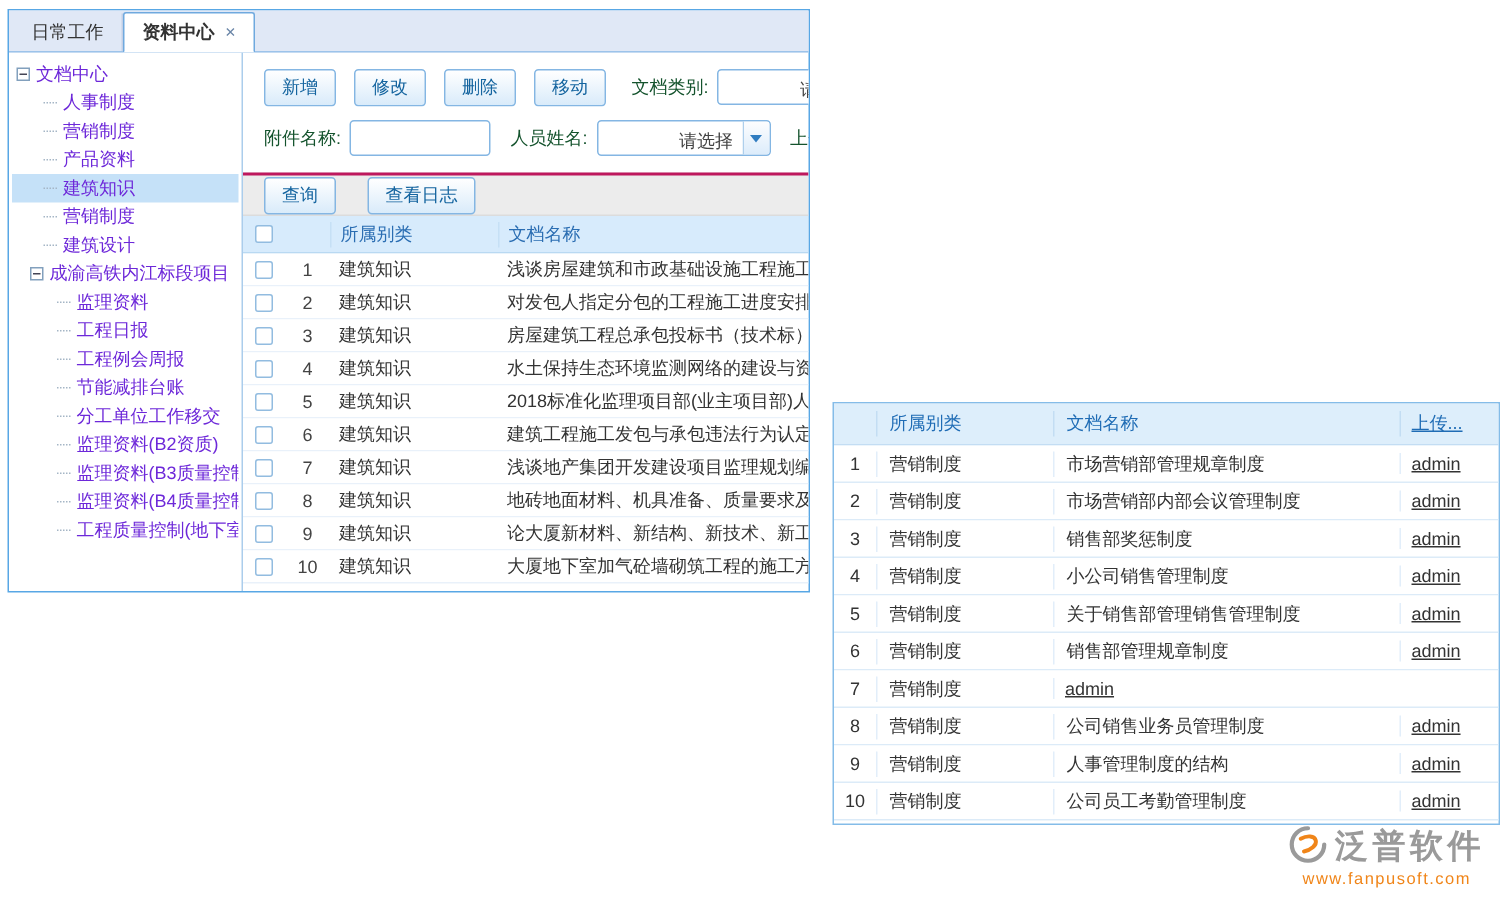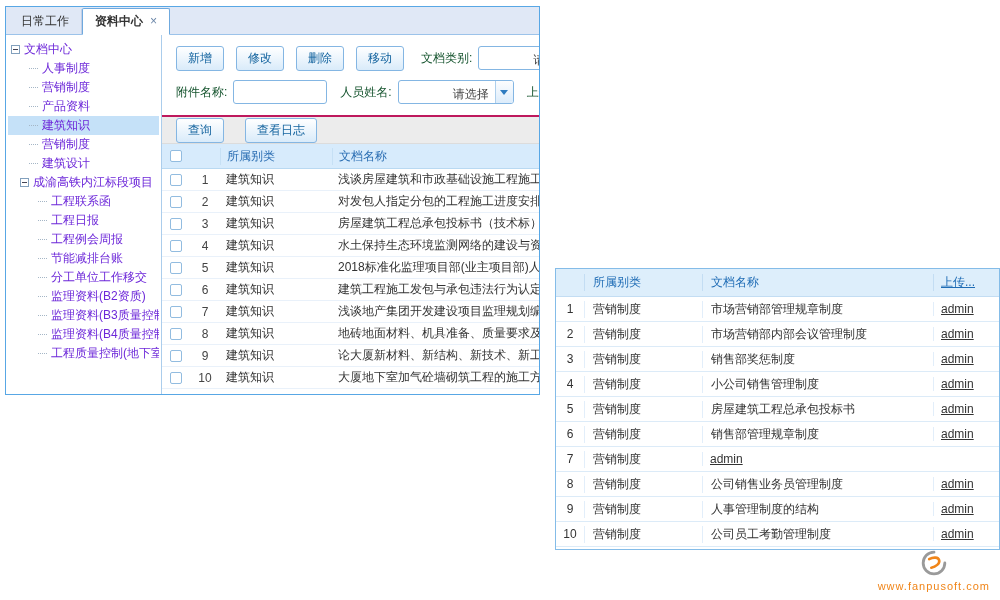--- a/index.html
+++ b/index.html
@@ -111,21 +111,21 @@
             <span class="leaf-dash"></span>
             <span class="lbl">建筑设计</span>
           </div>
 
         <div class="tnode pad1b">
           <span class="minus-box"></span>
           <span class="lbl">成渝高铁内江标段项目</span>
         </div>
         <div class="tnode pad2">
             <span class="leaf-dash"></span>
-            <span class="lbl">工程联系函</span>
+            <span class="lbl">监理资料</span>
           </div>
         <div class="tnode pad2">
             <span class="leaf-dash"></span>
             <span class="lbl">工程日报</span>
           </div>
         <div class="tnode pad2">
             <span class="leaf-dash"></span>
             <span class="lbl">工程例会周报</span>
           </div>
         <div class="tnode pad2">
@@ -308,21 +308,21 @@
       </div>
     <div class="r-row">
         <div class="r-seq">4</div>
         <div class="r-cat">营销制度</div>
         <div class="r-name">小公司销售管理制度</div>
         <div class="r-up">admin</div>
       </div>
     <div class="r-row">
         <div class="r-seq">5</div>
         <div class="r-cat">营销制度</div>
-        <div class="r-name">房屋建筑工程总承包投标书</div>
+        <div class="r-name">关于销售部管理销售管理制度</div>
         <div class="r-up">admin</div>
       </div>
     <div class="r-row">
         <div class="r-seq">6</div>
         <div class="r-cat">营销制度</div>
         <div class="r-name">销售部管理规章制度</div>
         <div class="r-up">admin</div>
       </div>
     <div class="r-row">
         <div class="r-seq">7</div>
@@ -350,17 +350,18 @@
   </div>
 
   <div class="watermark">
     <div class="wm-top">
       <span>
         <svg width="26" height="26" viewBox="0 0 24 24">
           <path d="M12 2a10 10 0 1 0 10 10" fill="none" stroke="#9a9a9a" stroke-width="2.6" stroke-linecap="round"></path>
           <path d="M7.5 8.5c4-2.2 8.5-2 9.3 1 .8 3-3.2 6-7.3 6.8" fill="none" stroke="#f08519" stroke-width="2.4" stroke-linecap="round"></path>
         </svg>
       </span>
+      <span class="wm-name">泛普软件</span>
     </div>
     <div class="wm-url">www.fanpusoft.com</div>
   </div>
 
 </div>
 
 </body></html>

